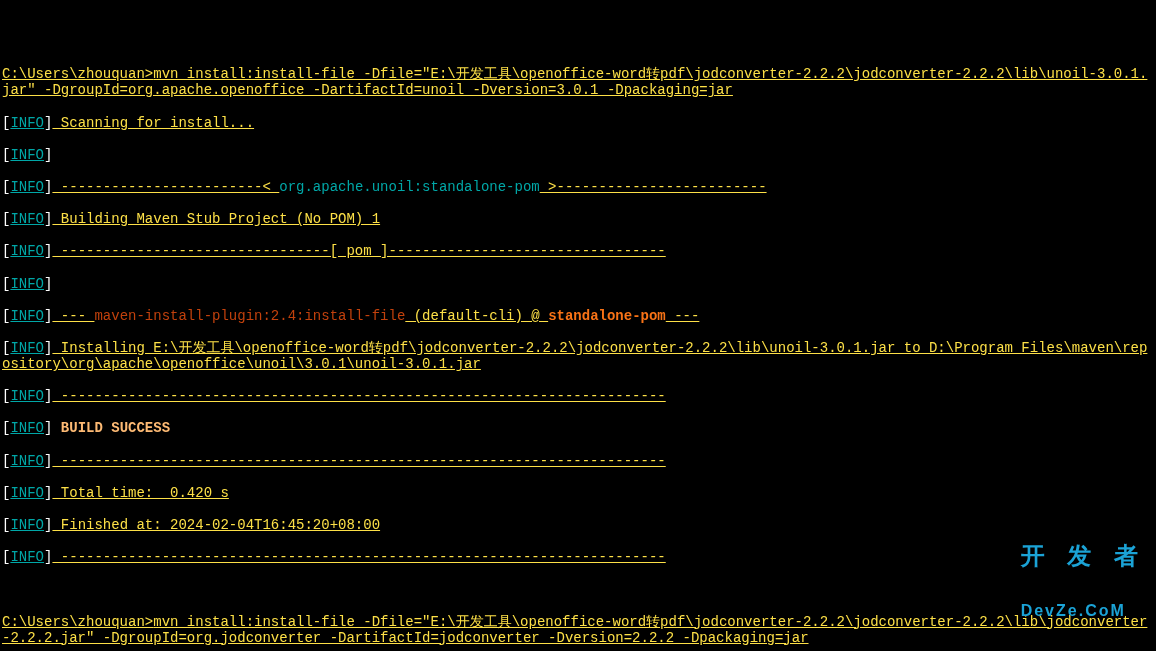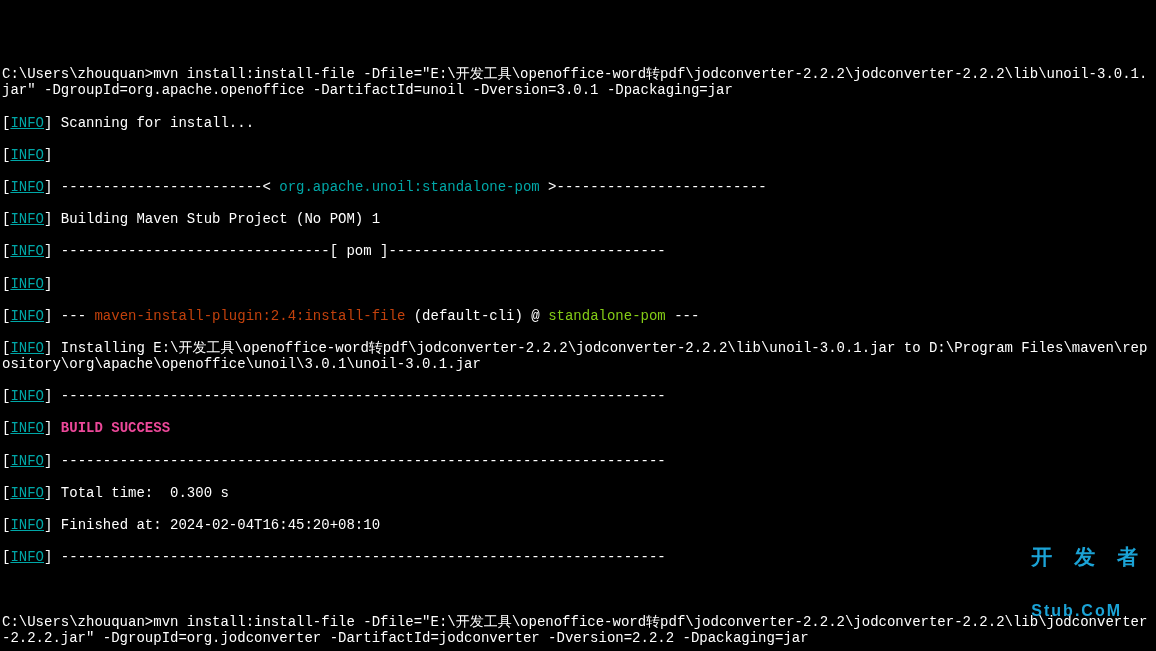--- a/index.html
+++ b/index.html
@@ -24,46 +24,48 @@
       display: block;
     }
     .info-tag {
       color: #00a7a7;
       text-decoration: underline;
     }
     .bracket {
       color: #ffffff;
     }
     .white-text {
-      color: #ffffff;
+      color: #fde047;
+      text-decoration: underline;
     }
     .maven-pom {
       color: #00a7a7;
     }
     .plugin-name {
       color: #c2410c;
     }
     .plugin-target {
-      color: #84cc16;
+      color: #f97316;
+      font-weight: bold;
     }
     .build-success {
-      color: #ec4899;
+      color: #fdba74;
       font-weight: bold;
     }
     .watermark {
       position: absolute;
       right: 10px;
       bottom: 15px;
       color: #1ba3d6;
       font-family: sans-serif;
       font-weight: bold;
       letter-spacing: 8px;
     }
     .watermark-top {
-      font-size: 21px;
+      font-size: 24px;
     }
     .watermark-bottom {
       font-size: 16px;
       letter-spacing: 2px;
     }
   </style>
 </head>
 <body>
 
 
@@ -73,22 +75,22 @@
 <div class="line"><span class="bracket">[</span><span class="info-tag">INFO</span><span class="bracket">]</span></div>
 <div class="line"><span class="bracket">[</span><span class="info-tag">INFO</span><span class="bracket">]</span><span class="white-text"> ------------------------&lt; </span><span class="maven-pom">org.apache.unoil:standalone-pom</span><span class="white-text"> &gt;-------------------------</span></div>
 <div class="line"><span class="bracket">[</span><span class="info-tag">INFO</span><span class="bracket">]</span><span class="white-text"> Building Maven Stub Project (No POM) 1</span></div>
 <div class="line"><span class="bracket">[</span><span class="info-tag">INFO</span><span class="bracket">]</span><span class="white-text"> --------------------------------[ pom ]---------------------------------</span></div>
 <div class="line"><span class="bracket">[</span><span class="info-tag">INFO</span><span class="bracket">]</span></div>
 <div class="line"><span class="bracket">[</span><span class="info-tag">INFO</span><span class="bracket">]</span><span class="white-text"> --- </span><span class="plugin-name">maven-install-plugin:2.4:install-file</span><span class="white-text"> (default-cli) @ </span><span class="plugin-target">standalone-pom</span><span class="white-text"> ---</span></div>
 <div class="line"><span class="bracket">[</span><span class="info-tag">INFO</span><span class="bracket">]</span><span class="white-text"> Installing E:\开发工具\openoffice-word转pdf\jodconverter-2.2.2\jodconverter-2.2.2\lib\unoil-3.0.1.jar to D:\Program Files\maven\repository\org\apache\openoffice\unoil\3.0.1\unoil-3.0.1.jar</span></div>
 <div class="line"><span class="bracket">[</span><span class="info-tag">INFO</span><span class="bracket">]</span><span class="white-text"> ------------------------------------------------------------------------</span></div>
 <div class="line"><span class="bracket">[</span><span class="info-tag">INFO</span><span class="bracket">]</span><span class="build-success"> BUILD SUCCESS</span></div>
 <div class="line"><span class="bracket">[</span><span class="info-tag">INFO</span><span class="bracket">]</span><span class="white-text"> ------------------------------------------------------------------------</span></div>
-<div class="line"><span class="bracket">[</span><span class="info-tag">INFO</span><span class="bracket">]</span><span class="white-text"> Total time:  0.300 s</span></div>
-<div class="line"><span class="bracket">[</span><span class="info-tag">INFO</span><span class="bracket">]</span><span class="white-text"> Finished at: 2024-02-04T16:45:20+08:10</span></div>
+<div class="line"><span class="bracket">[</span><span class="info-tag">INFO</span><span class="bracket">]</span><span class="white-text"> Total time:  0.420 s</span></div>
+<div class="line"><span class="bracket">[</span><span class="info-tag">INFO</span><span class="bracket">]</span><span class="white-text"> Finished at: 2024-02-04T16:45:20+08:00</span></div>
 <div class="line"><span class="bracket">[</span><span class="info-tag">INFO</span><span class="bracket">]</span><span class="white-text"> ------------------------------------------------------------------------</span></div>
 <div class="line"> </div>
 <div class="line"><span class="white-text">C:\Users\zhouquan&gt;</span><span class="white-text">mvn install:install-file -Dfile="E:\开发工具\openoffice-word转pdf\jodconverter-2.2.2\jodconverter-2.2.2\lib\jodconverter-2.2.2.jar" -DgroupId=org.jodconverter -DartifactId=jodconverter -Dversion=2.2.2 -Dpackaging=jar</span></div>
 
 
 
 
 
 
 
@@ -98,17 +100,17 @@
 
 
 
 
 
 
 
 
 <div class="watermark">
   <div class="watermark-top">开 发 者</div>
-  <div class="watermark-bottom">Stub.CoM</div>
+  <div class="watermark-bottom">DevZe.CoM</div>
 </div>
 
 
 
 
 </body></html>

